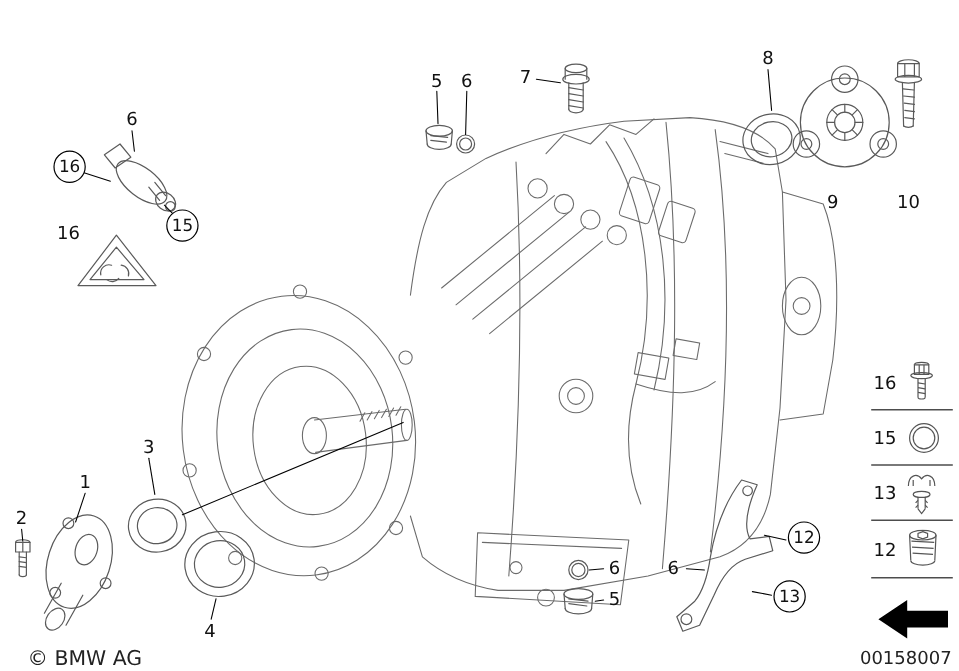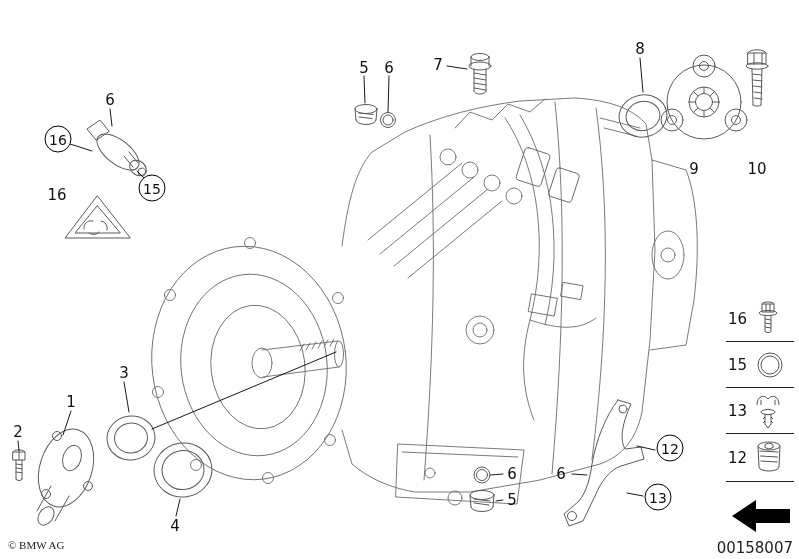--- a/index.html
+++ b/index.html
@@ -19,21 +19,21 @@
                 padding:2px 2px; cursor:pointer; }
   .legend-row.r16 { height:46px; }
   .legend-row.r15 { height:46px; }
   .legend-row.r13 { height:46px; }
   .legend-row.r12 { height:48px; }
   .legend-label { font-size:15px; color:#111; width:20px; }
   .icon-stack { display:flex; flex-direction:column; align-items:center; gap:1px; }
 
   .arrow { position:absolute; left:730px; top:496px; }
 
-  .footer-left  { position:absolute; left:8px;  top:539px; font-size:11px; color:#222;font-family:Liberation Serif, serif; }
+  .footer-left  { position:absolute; left:23px;  top:539px; font-size:17px; color:#222; }
   .footer-right { position:absolute; right:6px; top:539px; font-size:15px; color:#222; }
 </style>
 </head>
 <body>
 
 <div class="stage">
 
   <svg class="artwork" viewBox="0 0 799 559" xmlns="http://www.w3.org/2000/svg">
 
     <g stroke="#6b6b6b" fill="none" stroke-width="0.9" stroke-linecap="round" stroke-linejoin="round">

